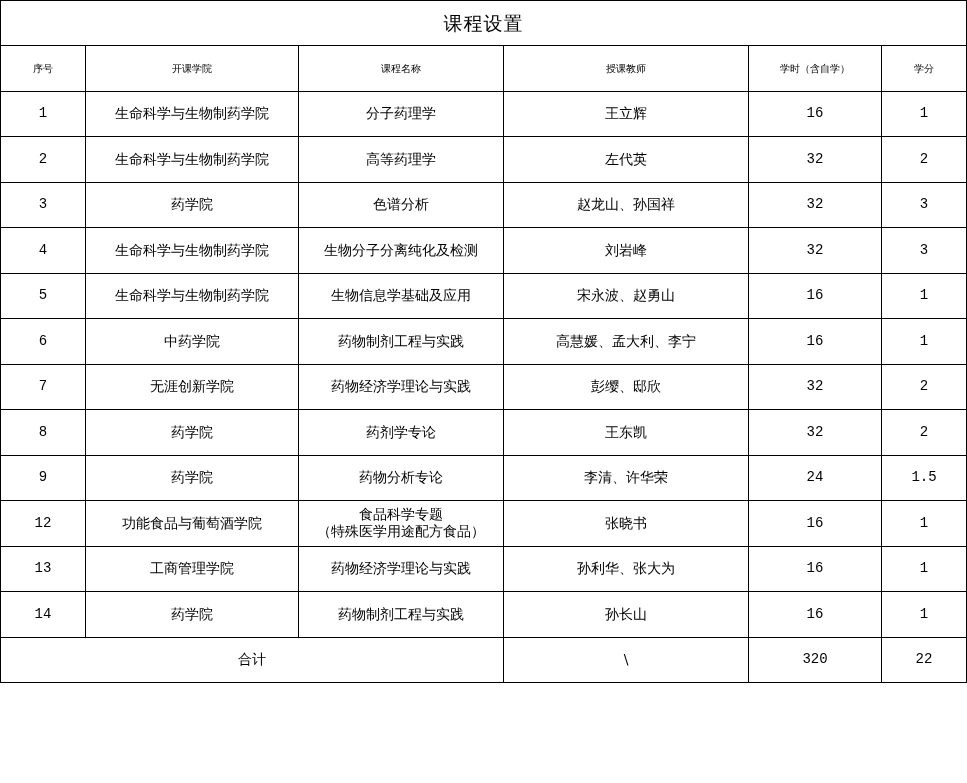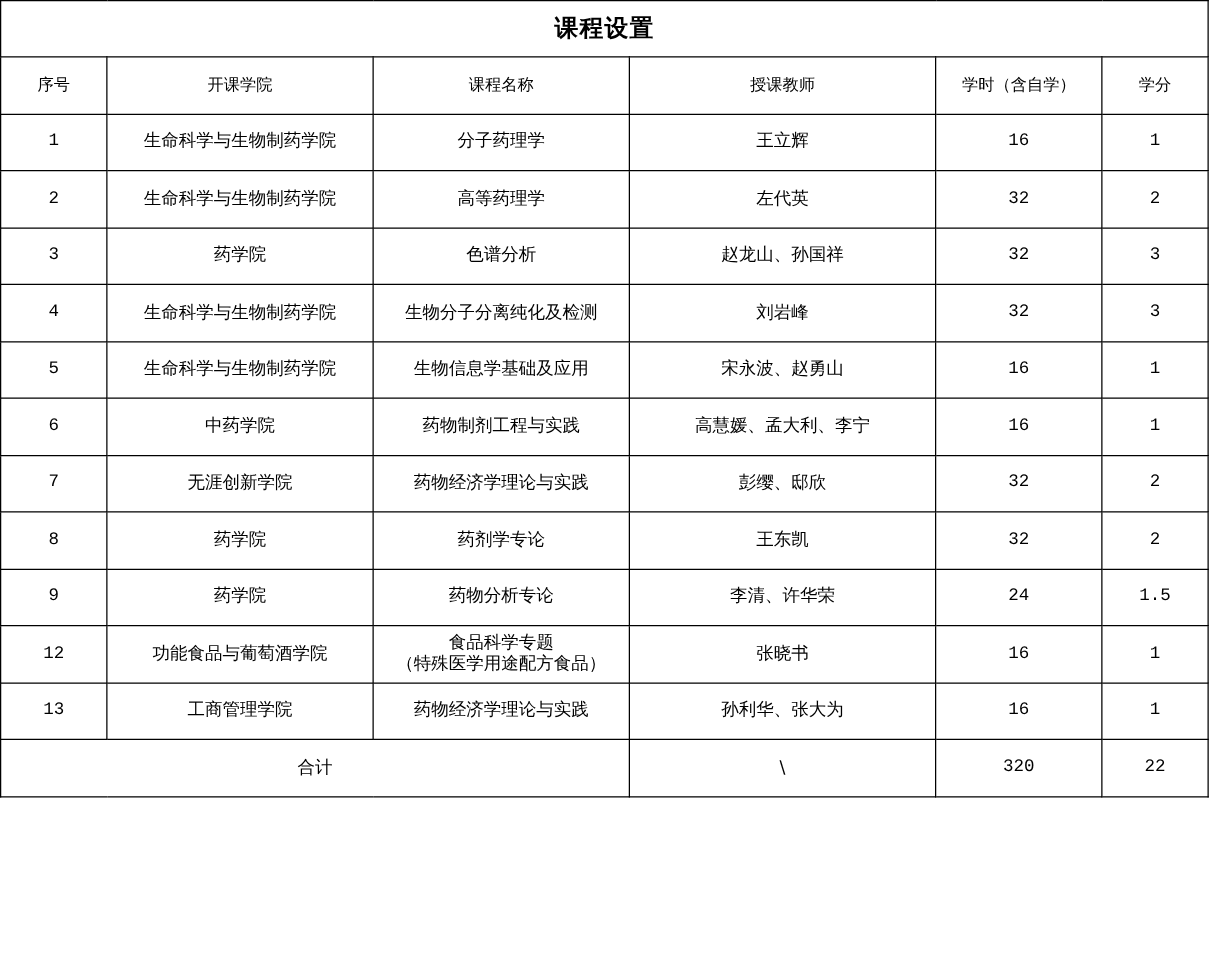--- a/index.html
+++ b/index.html
@@ -15,25 +15,25 @@
     text-align: center;
     vertical-align: middle;
     font-size: 14px;
     font-weight: normal;
     padding: 0;
     height: 44.5px;
     line-height: 17px;
   }
   .course-table .title-cell {
     font-size: 19px;
-    font-weight: bold;
+    font-weight: normal;
     height: 44px;
     letter-spacing: 1px;
   }
-  .course-table th { font-size: 13px; }
+  .course-table th { font-size: 10px; }
   .num { font-family: "Liberation Mono", "DejaVu Sans Mono", monospace; font-size: 14px; }
   .two-line { display: block; }
 </style>
 </head>
 <body>
 
 <table class="course-table">
   <colgroup>
     <col style="width:85px">
     <col style="width:213px">
@@ -140,20 +140,28 @@
         <td class="num">1</td>
       </tr>
       <tr>
         <td class="num">13</td>
         <td>工商管理学院</td>
         <td>药物经济学理论与实践</td>
         <td>孙利华、张大为</td>
         <td class="num">16</td>
         <td class="num">1</td>
       </tr>
+      <tr>
+        <td class="num">14</td>
+        <td>药学院</td>
+        <td>药物制剂工程与实践</td>
+        <td>孙长山</td>
+        <td class="num">16</td>
+        <td class="num">1</td>
+      </tr>
     </tbody>
   <tfoot>
     <tr>
       <td colspan="3">合计</td>
       <td>\</td>
       <td class="num">320</td>
       <td class="num">22</td>
     </tr>
   </tfoot>
 </table>

